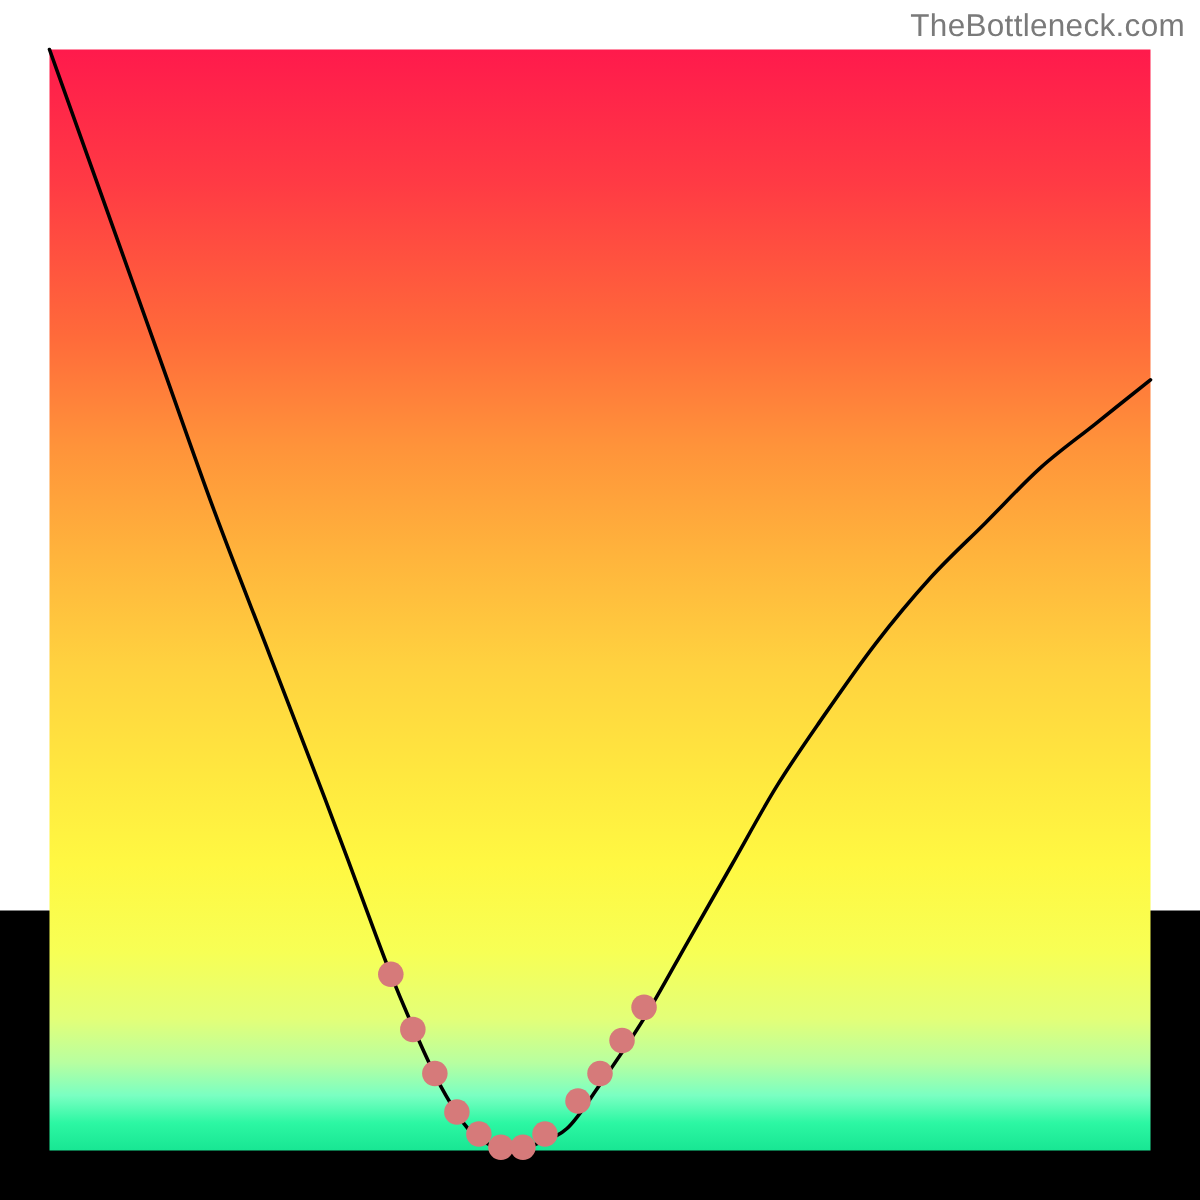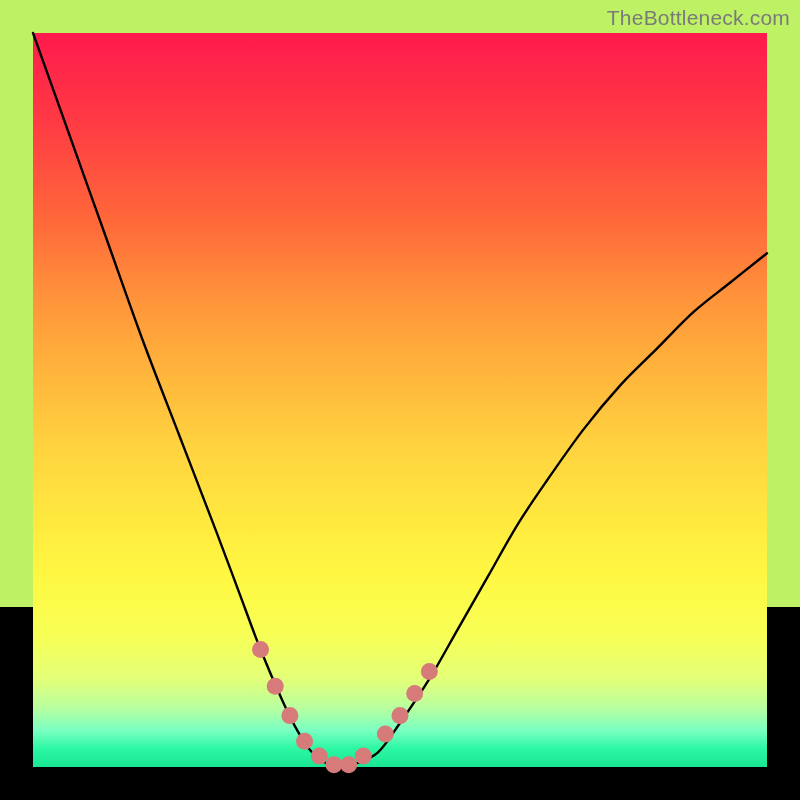--- a/index.html
+++ b/index.html
@@ -10,21 +10,21 @@
     background: #000000;
     overflow: hidden;
     font-family: Arial, Helvetica, sans-serif;
   }
   .frame {
     position: absolute;
     top: 0;
     left: 0;
     width: 800px;
     height: 607px;
-    background: #bef264;
+    background: #ffffff;
   }
   .plot-area {
     position: absolute;
     top: 33px;
     left: 33px;
     width: 734px;
     height: 734px;
     background: linear-gradient(to bottom,
       #ff1a4c 0%,
       #ff3a44 12%,

